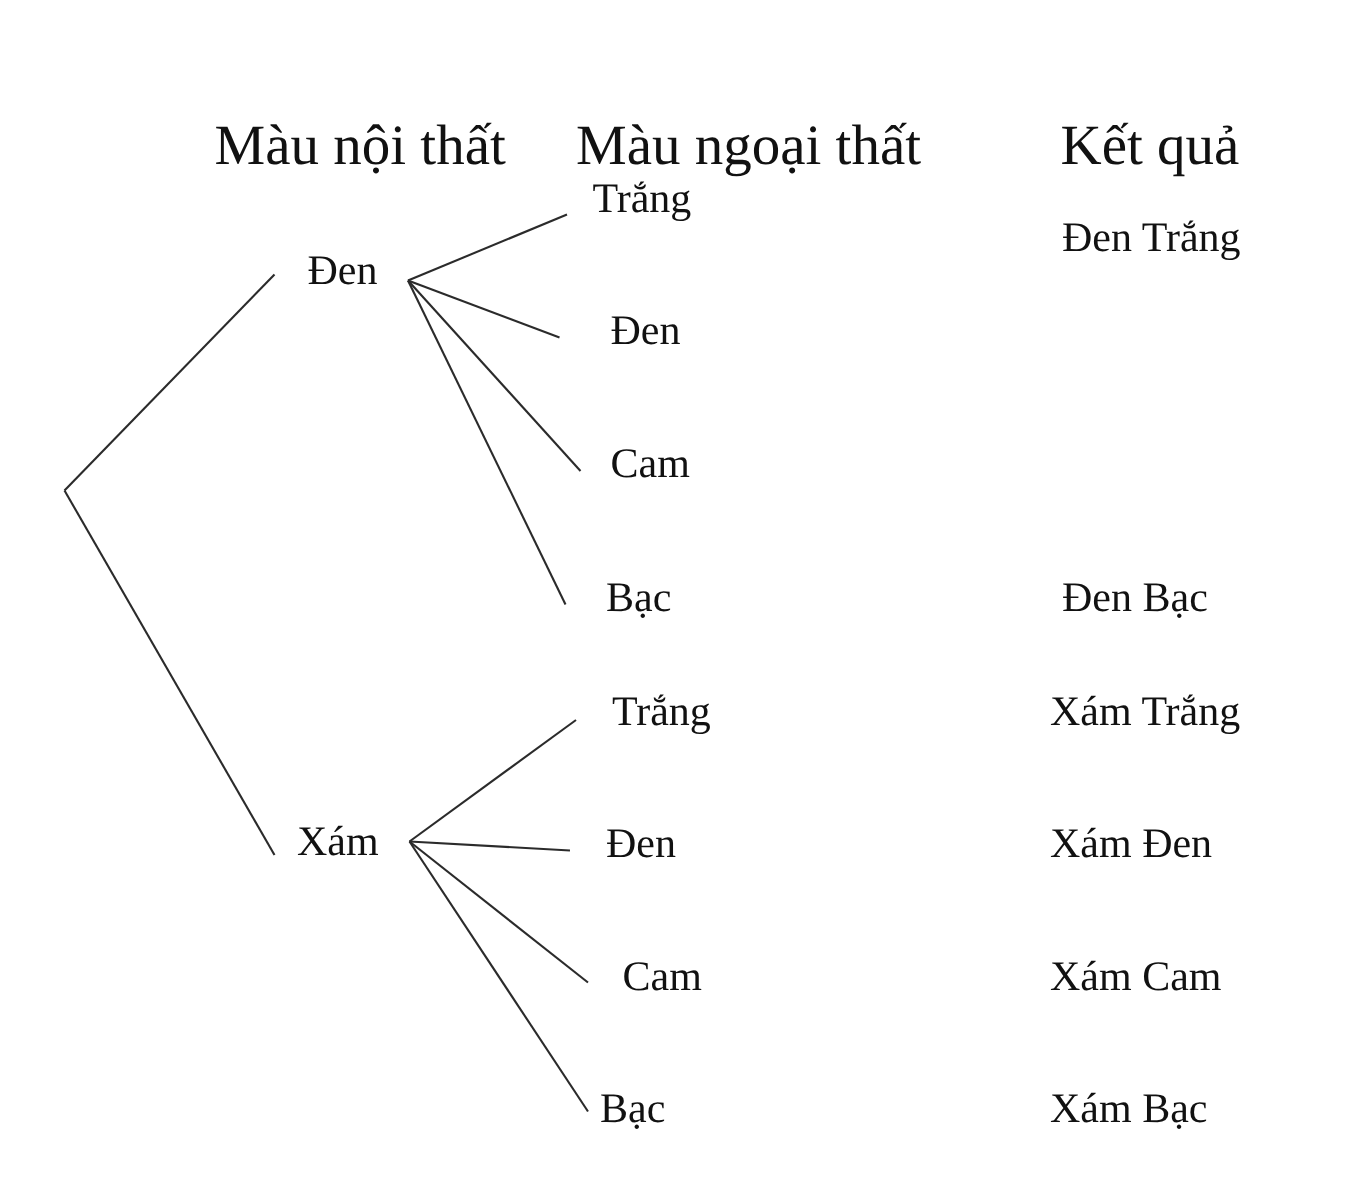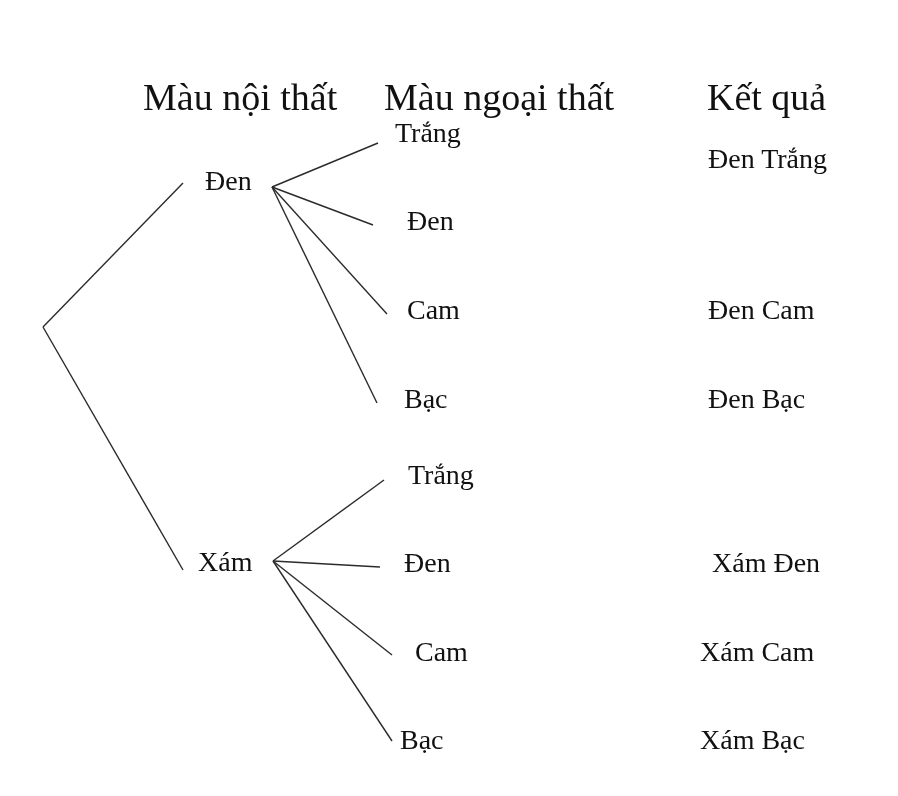--- a/index.html
+++ b/index.html
@@ -69,19 +69,19 @@
   <div class="node-label" style="left: 395px; top: 119px;">Trắng</div>
   <div class="node-label" style="left: 407px; top: 207px;">Đen</div>
   <div class="node-label" style="left: 407px; top: 296px;">Cam</div>
   <div class="node-label" style="left: 404px; top: 385px;">Bạc</div>
   <div class="node-label" style="left: 408px; top: 461px;">Trắng</div>
   <div class="node-label" style="left: 404px; top: 549px;">Đen</div>
   <div class="node-label" style="left: 415px; top: 638px;">Cam</div>
   <div class="node-label" style="left: 400px; top: 726px;">Bạc</div>
 
   <div class="node-label" style="left: 708px; top: 119px; margin-top: 26px;">Đen Trắng</div>
-  <div class="node-label" style="left: 708px; top: 296px;">Đen Cam</div>
   <div class="node-label" style="left: 708px; top: 385px;">Đen Bạc</div>
-  <div class="node-label" style="left: 700px; top: 549px; margin-left: 12px;">Xám Đen</div>
+  <div class="node-label" style="left: 700px; top: 461px;">Xám Trắng</div>
+  <div class="node-label" style="left: 700px; top: 549px;">Xám Đen</div>
   <div class="node-label" style="left: 700px; top: 638px;">Xám Cam</div>
   <div class="node-label" style="left: 700px; top: 726px;">Xám Bạc</div>
 
 </div>
 
 </body></html>

